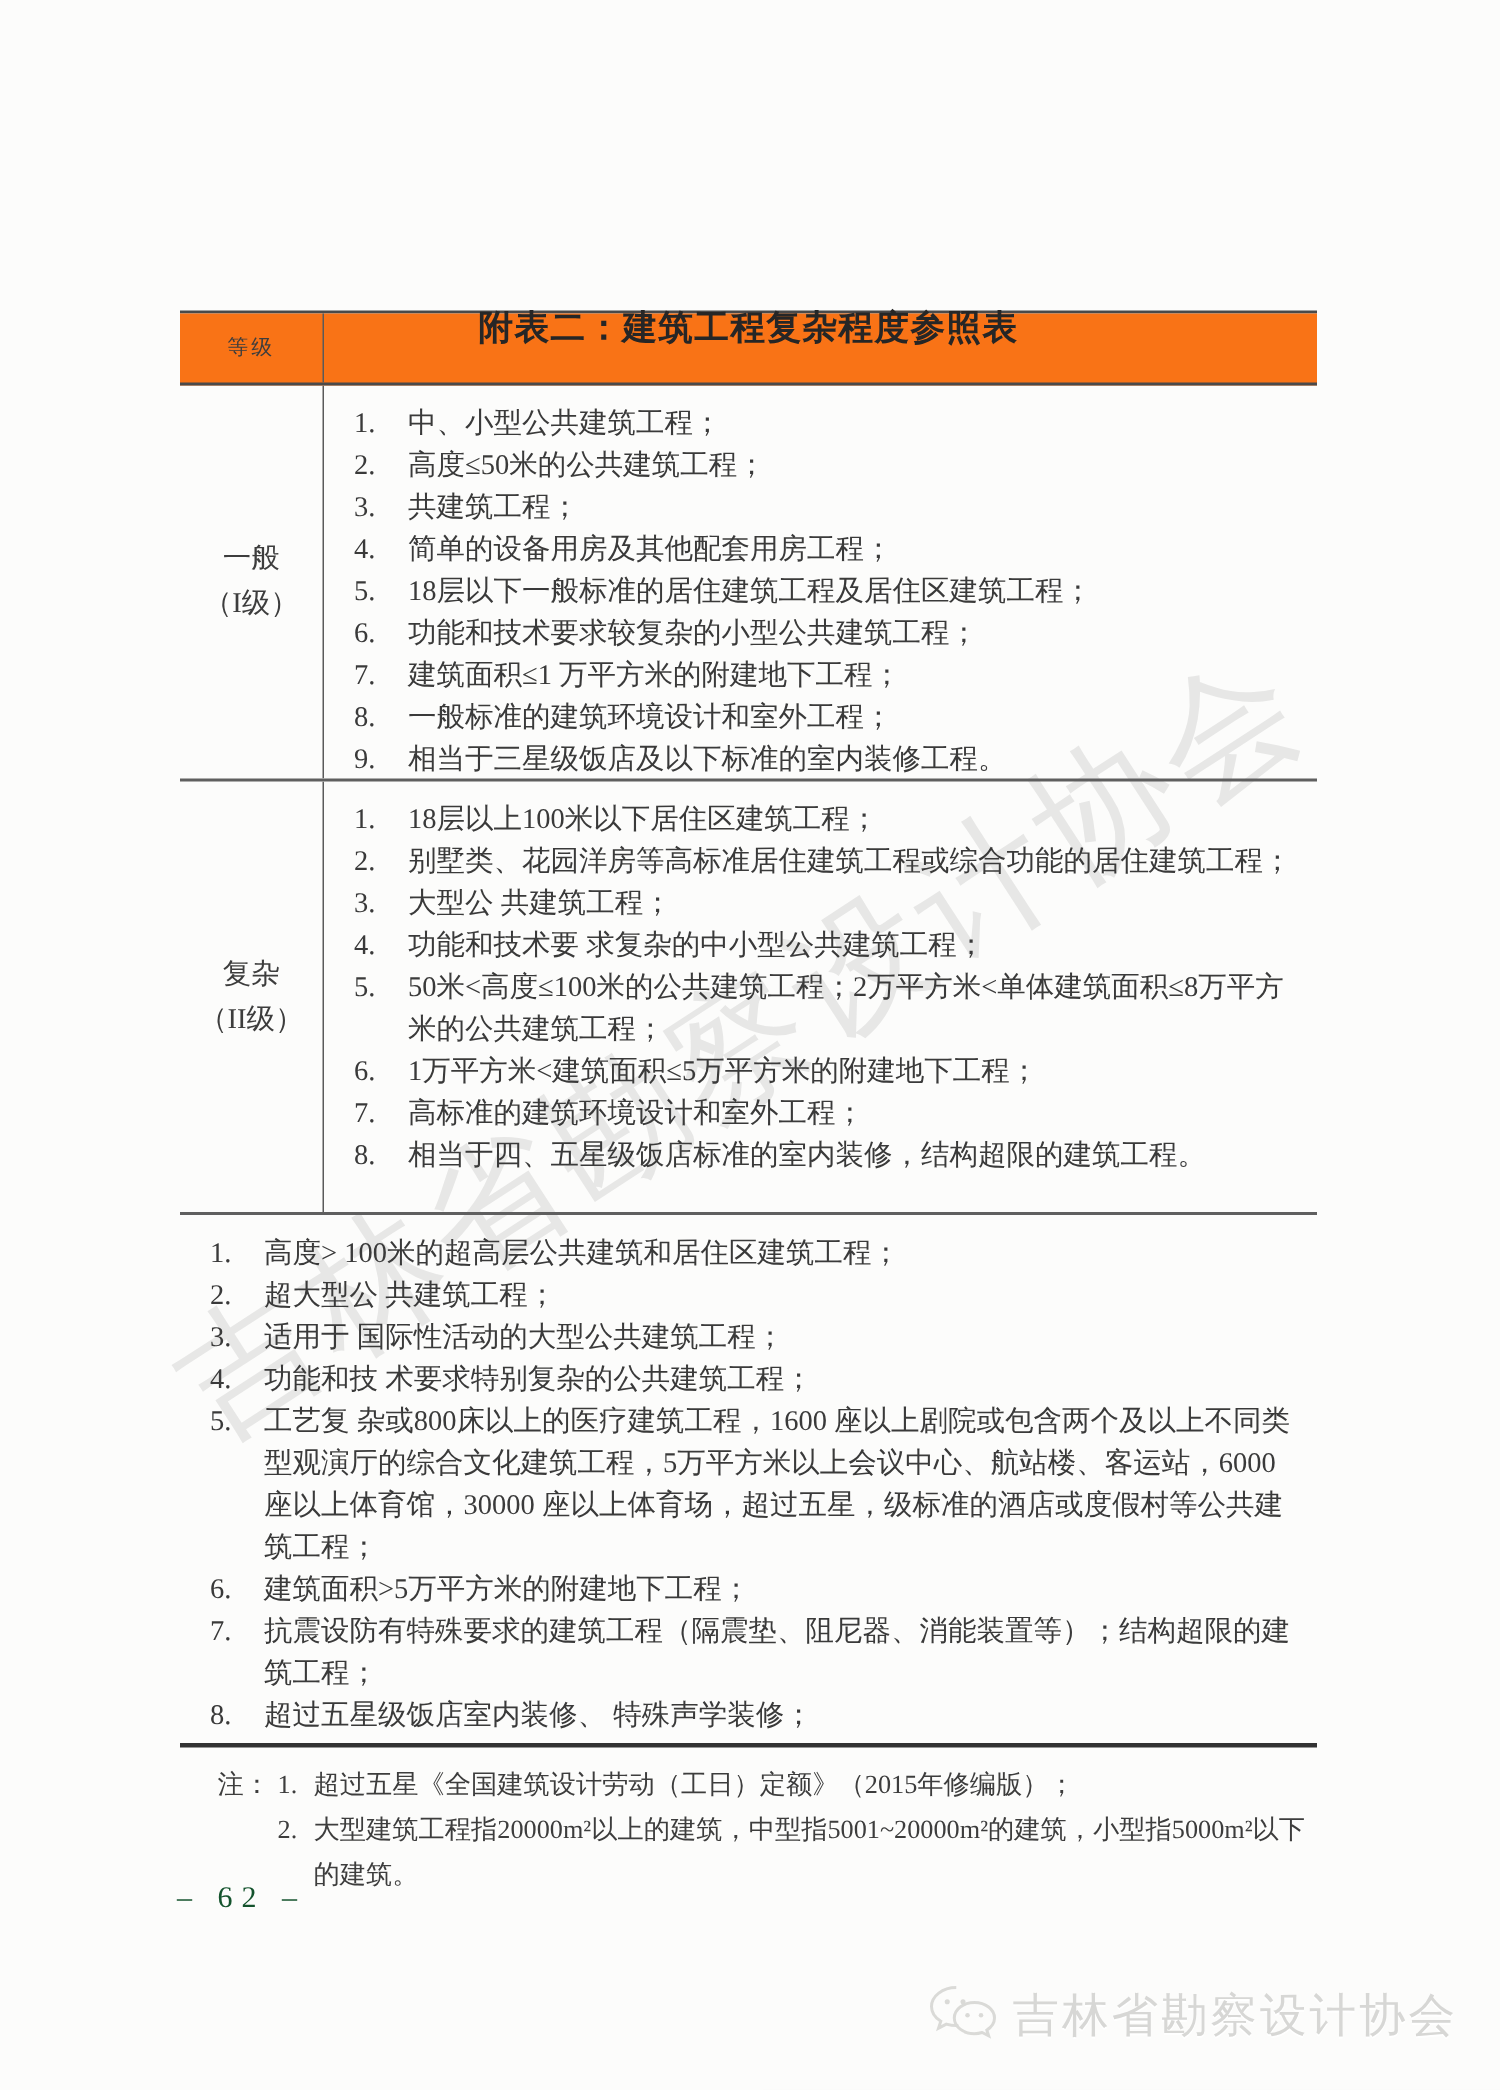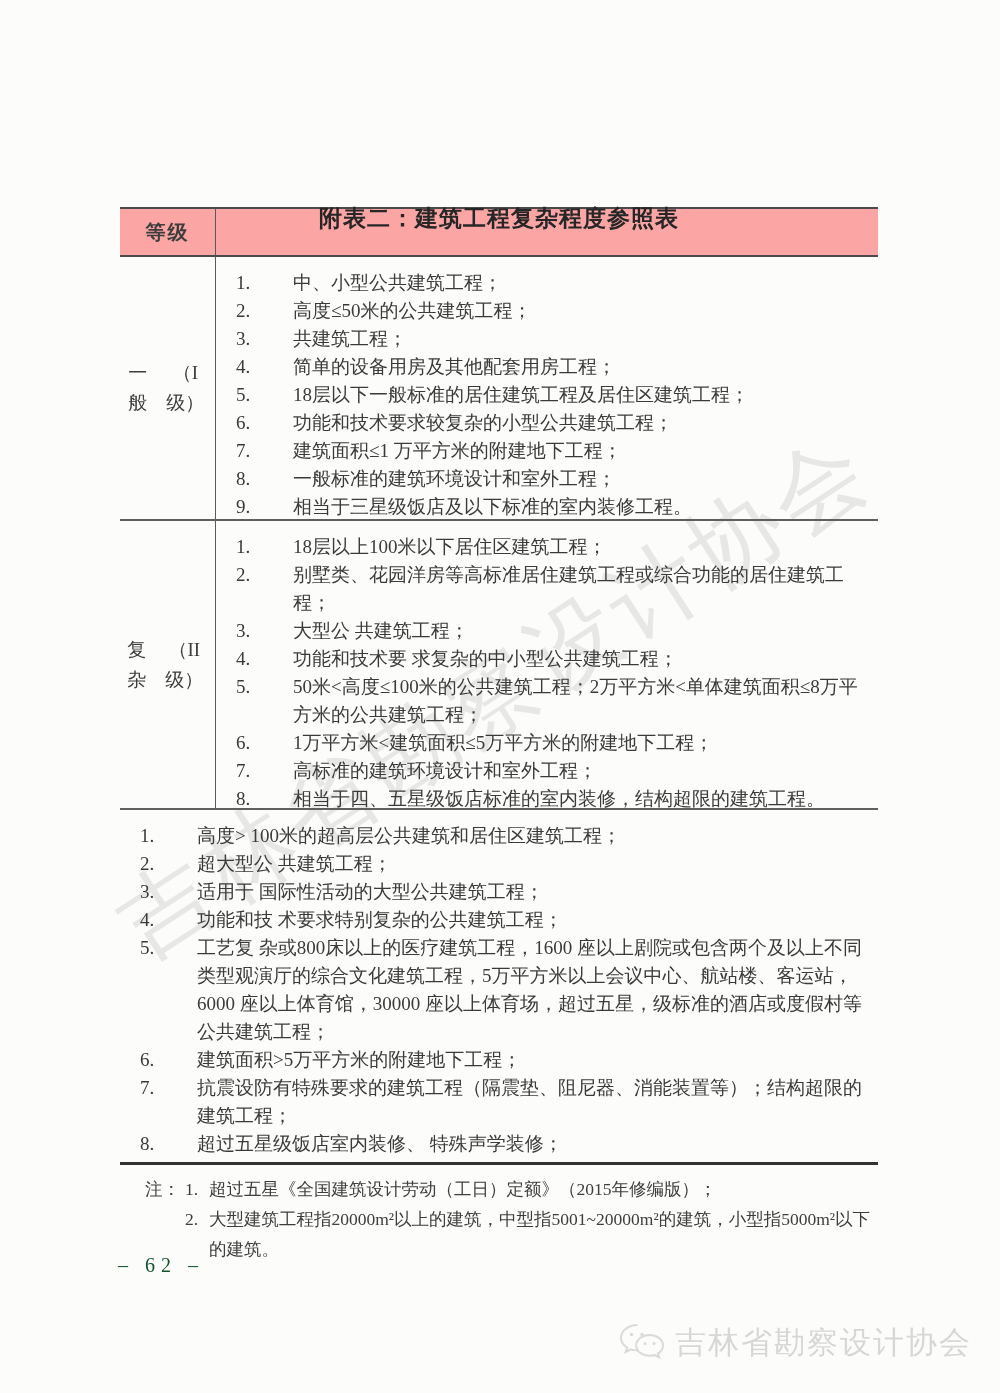--- a/index.html
+++ b/index.html
@@ -44,25 +44,24 @@
     position:absolute;
     left:120px;top:207px;width:758px;
     z-index:1;
     color:#3a3a3a;
     border-top:2px solid #4a4a4a;
     border-bottom:3px solid #333;
   }
   .thead{
     display:flex;
     height:46px;
-    background:#fca5a5;
+    background:#f97316;
     border-bottom:2px solid #4a4a4a;
-    font-size:20px;
+    font-size:14px;
     color:#3d3d3d;
-    font-weight:bold;
   }
   .th-grade{
     width:95px;flex:0 0 95px;
     display:flex;align-items:center;justify-content:center;
     border-right:1px solid #5a5a5a;
     letter-spacing:2px;
   }
   .th-cond{
     flex:1;
     display:flex;align-items:center;justify-content:center;
@@ -73,21 +72,21 @@
     border-bottom:2px solid #5f5f5f;
     overflow:hidden;
   }
   .trow:last-child{border-bottom:none;}
   .trow:nth-child(1){height:262px;}
   .trow:nth-child(2){height:287px;}
   .trow:nth-child(3){height:352px;}
   .grade-cell{
     width:95px;flex:0 0 95px;
     border-right:1px solid #5a5a5a;
-    display:flex;flex-direction:row;
+    display:flex;flex-direction:column;
     align-items:center;justify-content:center;
     font-size:19px;line-height:30px;
     color:#3d3d3d;
     text-align:center;
   }
   .cond-cell{
     flex:1;
     padding:12px 12px 4px 16px;
     font-size:19px;
     line-height:28px;
@@ -97,21 +96,20 @@
     align-items:flex-start;
   }
   .item .num{
     flex:0 0 30px;
     text-align:left;
     padding-left:4px;
   }
   .item .txt{
     flex:1;
     padding-left:6px;
-    margin-left:21px;
   }
   
   .notes{
     position:absolute;
     left:145px;width:735px;top:1174px;
     display:flex;
     font-size:17.5px;
     line-height:30px;
     color:#3d3d3d;
     z-index:1;

